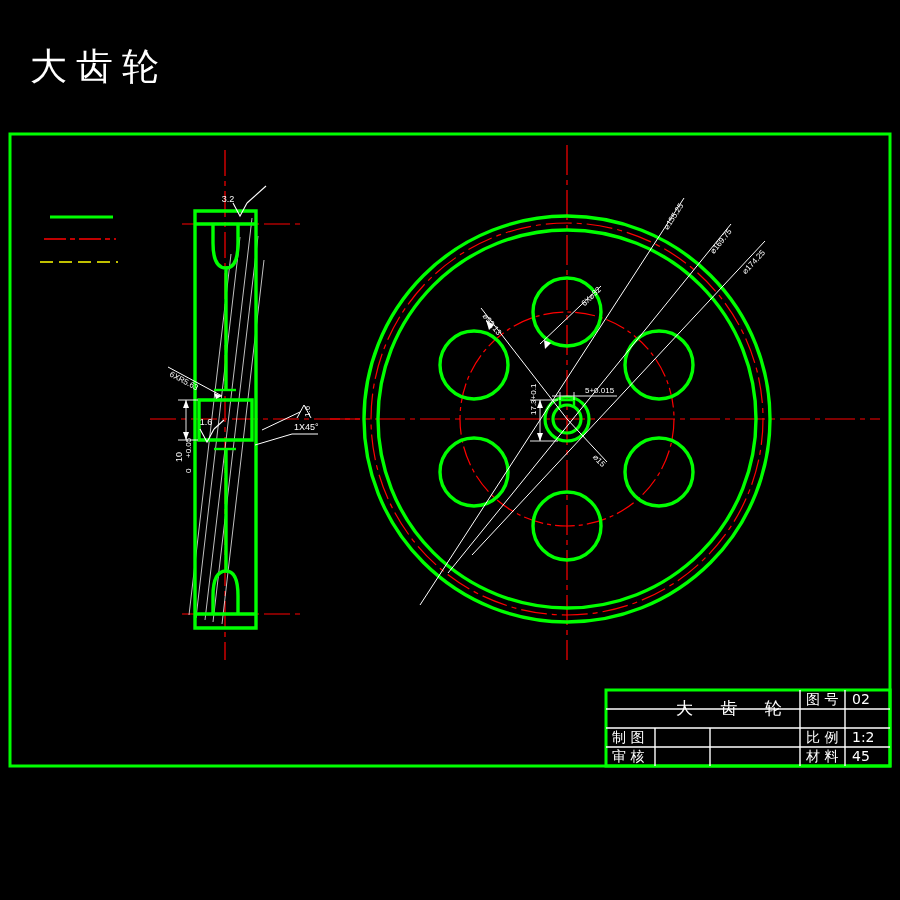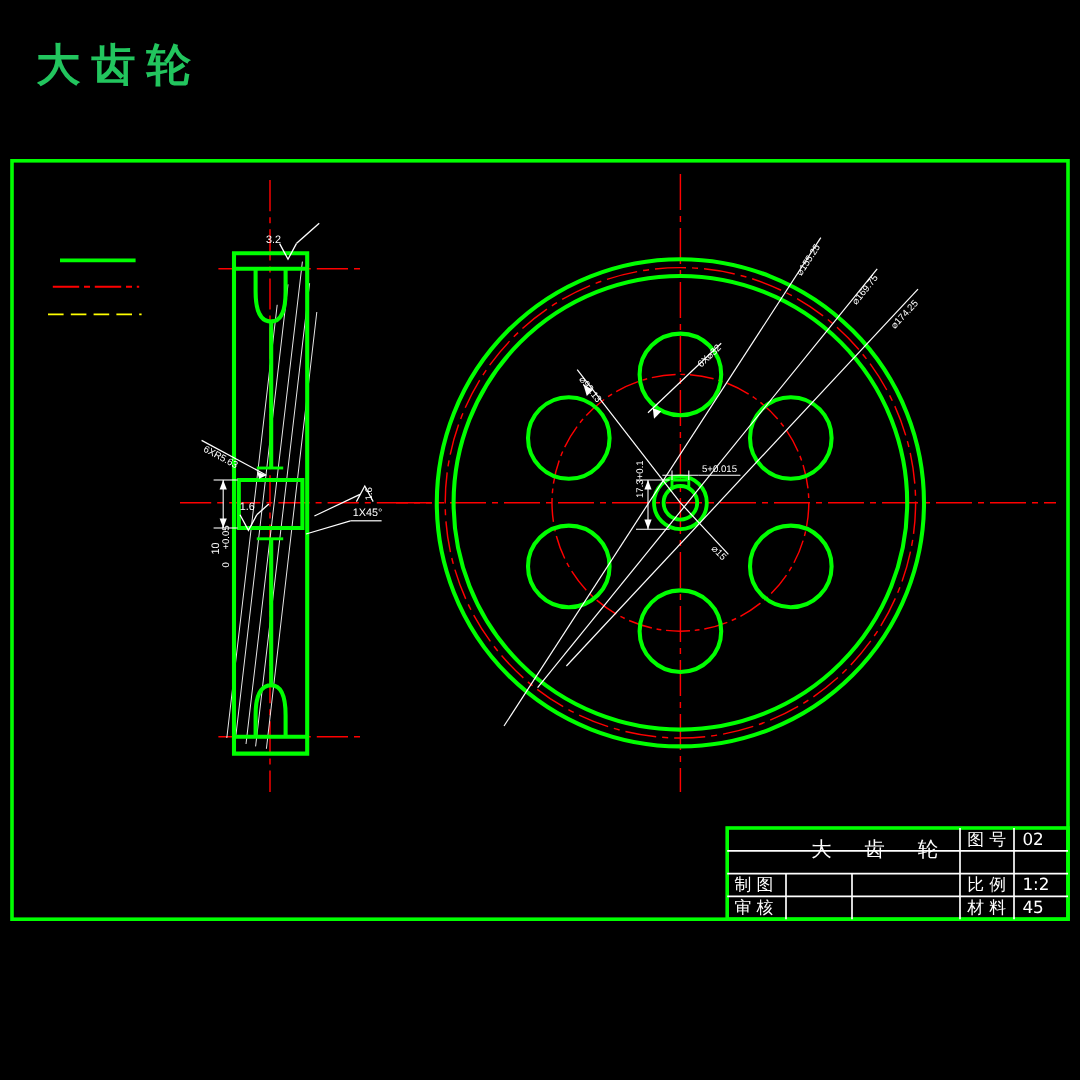--- a/index.html
+++ b/index.html
@@ -15,25 +15,25 @@
   }
   #root {
     position: relative;
     width: 900px;
     height: 900px;
     background: #000000;
   }
   #title-heading {
     position: absolute;
     left: 30px;
-    top: 36px;
-    color: #22c55e;
+    top: 48px;
+    color: #ffffff;
     font-family: "DejaVu Sans", sans-serif;
     font-size: 37px;
-    font-weight: bold;
+    font-weight: normal;
     letter-spacing: 9px;
     line-height: 1;
     white-space: nowrap;
   }
   svg.cad {
     position: absolute;
     left: 0;
     top: 0;
     width: 900px;
     height: 900px;

